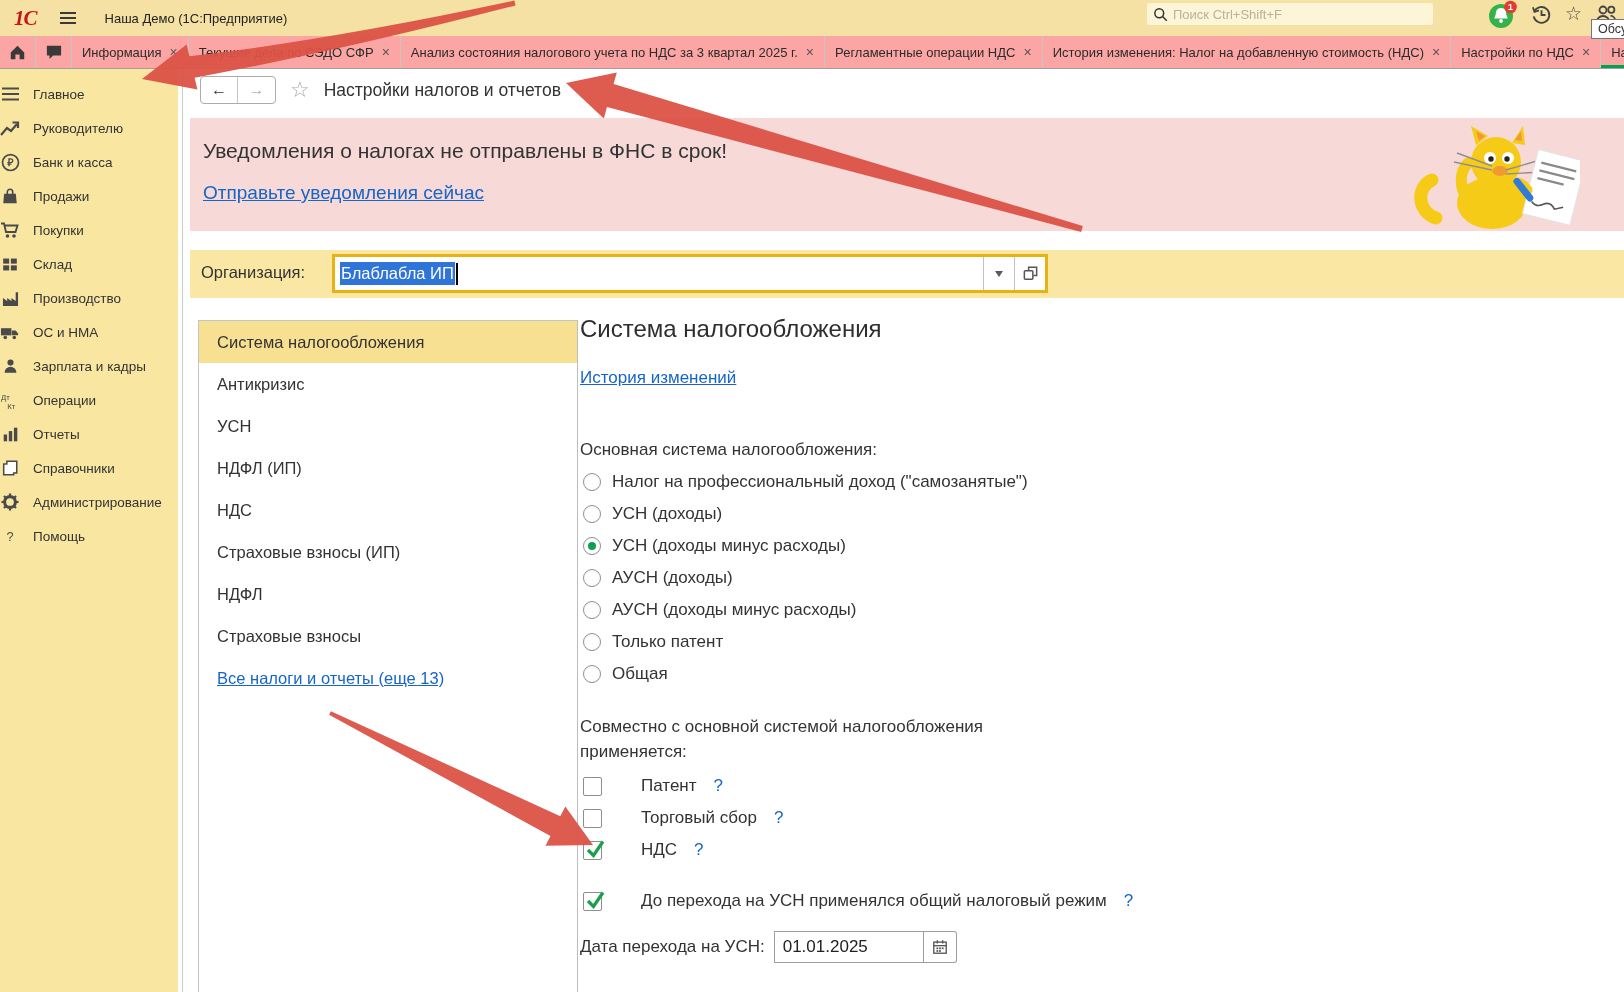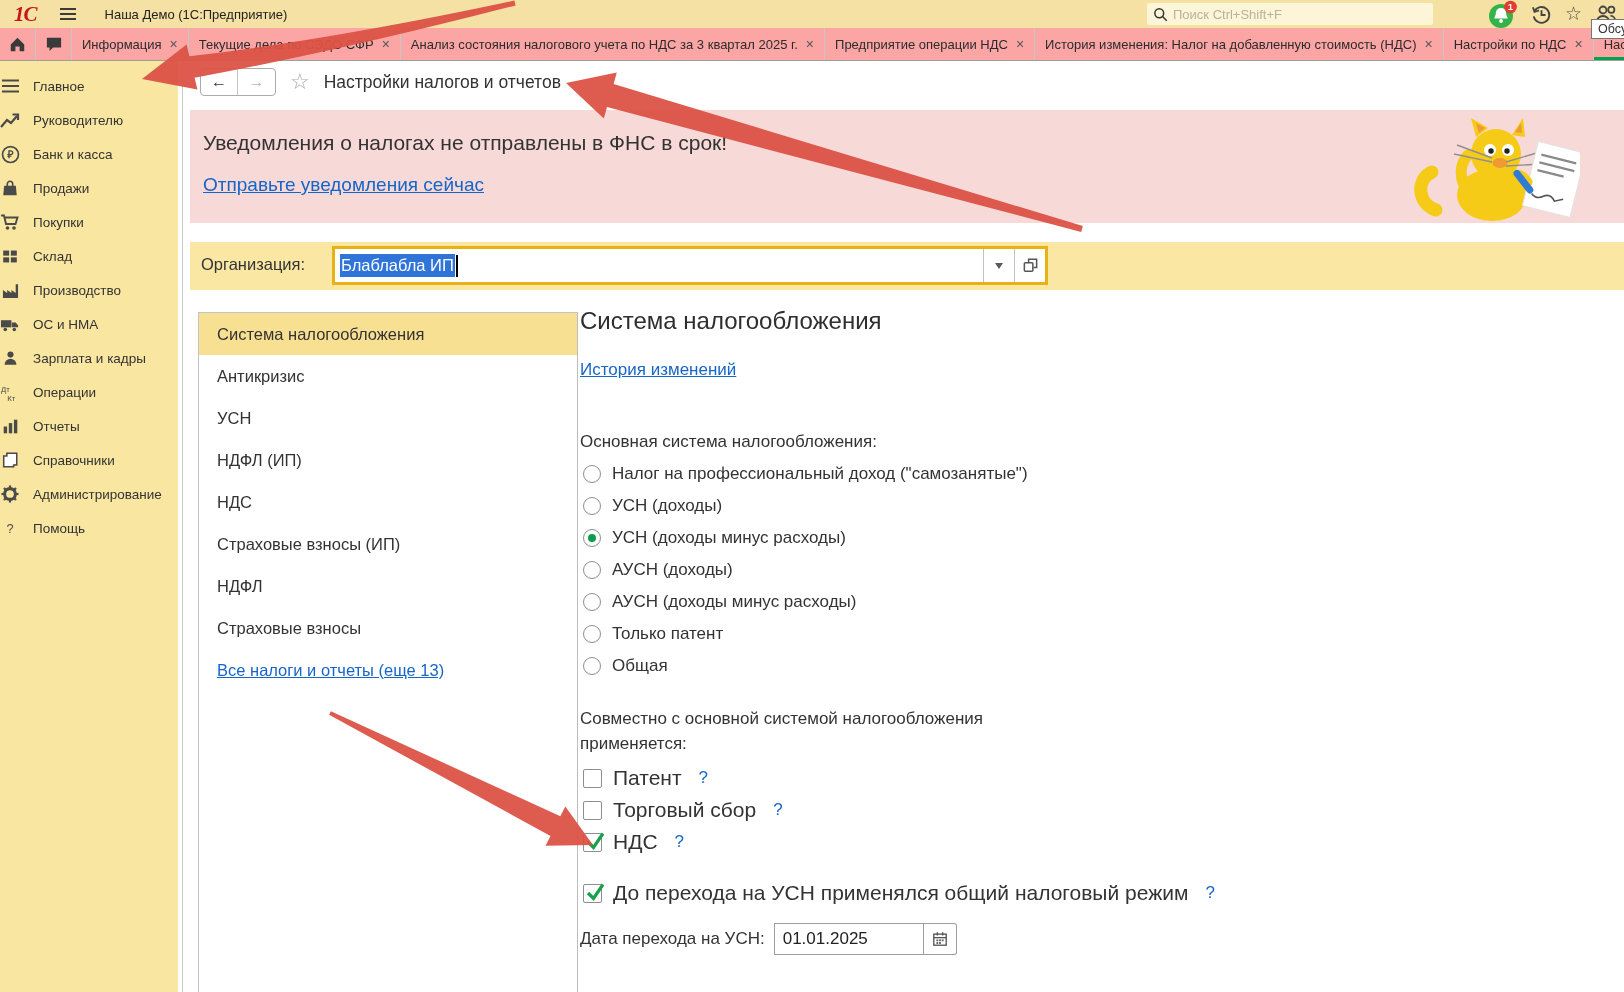--- a/index.html
+++ b/index.html
@@ -1,20 +1,20 @@
 <!DOCTYPE html>
 <html><head>
 <meta charset="utf-8">
 <style>
   * { box-sizing: border-box; margin: 0; padding: 0; }
   html,body { width:1624px; height:992px; overflow:hidden; }
   body { font-family:"Liberation Sans","DejaVu Sans",sans-serif; color:#333; background:#fff; position:relative; }
 
   
-  .topbar { height:28px; background:#F4E1A3; display:flex; align-items:center; padding-left:14px; position:relative; }
+  .topbar { height:36px; background:#F4E1A3; display:flex; align-items:center; padding-left:14px; position:relative; }
   .logo-1c { color:#C8151B; font-family:"Liberation Serif","DejaVu Serif",serif; font-weight:bold; font-style:italic; font-size:21px; line-height:20px; letter-spacing:-1px; }
   .hamburger { margin-left:22px; display:flex; align-items:center; cursor:pointer; }
   .win-title { margin-left:28px; font-size:13px; color:#222; }
   .searchbox { position:absolute; left:1147px; top:3px; width:286px; height:22px; background:#FCF5D8; border-radius:2px; display:flex; align-items:center; padding:0 6px; }
   .searchbox input { border:none; background:transparent; outline:none; font-size:13px; color:#333; width:100%; font-family:inherit; }
   .searchbox input::placeholder { color:#B9B29A; }
   .top-icons { position:absolute; right:6px; top:0; height:28px; display:flex; align-items:center; gap:12px; }
   .top-icon { display:flex; align-items:center; cursor:pointer; }
   .star-glyph { font-size:19px; color:#4a4a4a; line-height:20px; }
 
@@ -72,21 +72,21 @@
   .radios { margin-top:6px; }
   .radio-row { height:32px; display:flex; align-items:center; gap:11px; cursor:pointer; }
   .radio { width:18px; height:18px; border:1px solid #8E8E8E; border-radius:50%; background:#fff; margin-left:3px; position:relative; flex:none; }
   .radio.sel::after { content:""; position:absolute; left:4px; top:4px; width:8px; height:8px; border-radius:50%; background:#0F9D4F; }
   .radio-label { font-size:17px; }
   .combined { margin-top:24px; font-size:17px; line-height:25px; width:430px; }
   .cbs { margin-top:6px; }
   .cb-row { height:32px; display:flex; align-items:center; gap:11px; cursor:pointer; }
   .cb { width:19px; height:19px; border:1px solid #8E8E8E; border-radius:2px; background:#fff; margin-left:3px; flex:none; position:relative; }
   .cb svg { position:absolute; left:1px; top:-3px; overflow:visible; }
-  .cb-label { font-size:21px; }
+  .cb-label { font-size:17px;margin-left:28px; }
   .help { color:#1665C9; font-size:17px; margin-left:6px; cursor:pointer; }
   .preusn-row { margin-top:18px; height:34px; display:flex; align-items:center; gap:11px; cursor:pointer; }
   .date-row { margin-top:12px; height:34px; display:flex; align-items:center; }
   .date-label { font-size:17px; margin-right:9px; }
   .date-input { width:150px; height:32px; border:1px solid #9E9E9E; font-size:17px; padding:0 8px; font-family:inherit; color:#222; outline:none; }
   .cal-btn { width:33px; height:32px; border:1px solid #9E9E9E; border-left:none; border-radius:0 3px 3px 0; background:#fff; display:flex; align-items:center; justify-content:center; cursor:pointer; }
 
   
   .arrows { position:absolute; left:0; top:0; width:1624px; height:992px; pointer-events:none; z-index:110; }
   .arrows path { fill:#DB5246; opacity:.95; }
@@ -170,21 +170,21 @@
       </div>
       <div class="tab">
         <span class="tab-label">Текущие дела по СЭДО СФР</span>
         <span class="tab-close">×</span>
       </div>
       <div class="tab">
         <span class="tab-label">Анализ состояния налогового учета по НДС за 3 квартал 2025 г.</span>
         <span class="tab-close">×</span>
       </div>
       <div class="tab">
-        <span class="tab-label">Предприятие операции НДС</span>
+        <span class="tab-label">Регламентные операции НДС</span>
         <span class="tab-close">×</span>
       </div>
       <div class="tab">
         <span class="tab-label">История изменения: Налог на добавленную стоимость (НДС)</span>
         <span class="tab-close">×</span>
       </div>
       <div class="tab">
         <span class="tab-label">Настройки по НДС</span>
         <span class="tab-close">×</span>
       </div>

